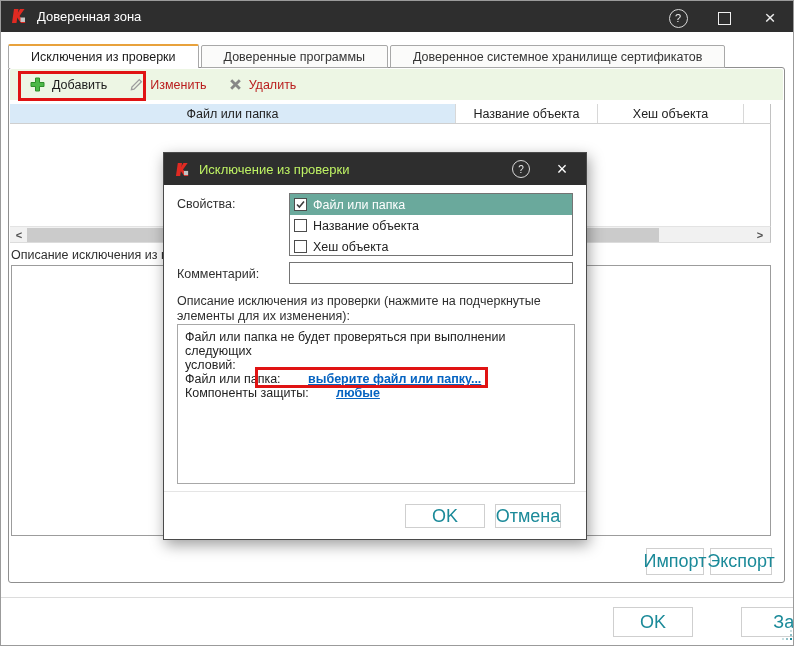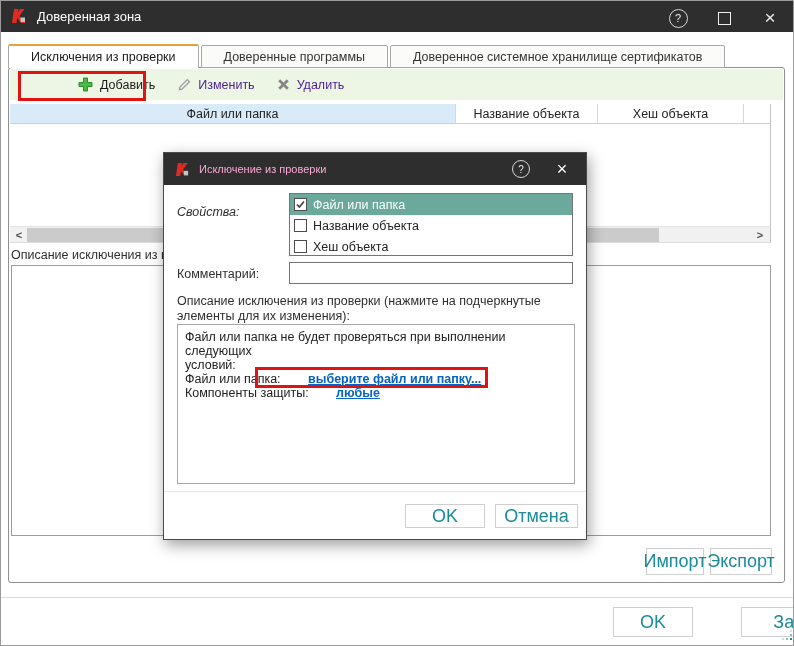--- a/index.html
+++ b/index.html
@@ -21,23 +21,23 @@
   .tb-max .sq { width:11px; height:11px; border:1px solid #efefef; }
   .tb-close { right:2px; font-size:19px; font-weight:400; }
 
   
   .tabs { position:absolute; left:8px; top:44px; height:24px; display:flex; align-items:flex-end; z-index:5; }
   .tab { box-sizing:border-box; height:23px; background:#fbfbfa; border:1px solid #a8a8a8; border-radius:2px 2px 0 0; padding:0 22px; margin-right:2px; font-size:12.5px; color:#333; display:flex; align-items:center; white-space:nowrap; }
   .tab.active { height:24px; background:#ffffff; border-top:2px solid #e8a23c; border-bottom:none; color:#1a1a1a; }
 
   
   .panel { position:absolute; left:8px; top:67px; width:777px; height:516px; box-sizing:border-box; border:1px solid #8f8f8f; border-radius:3px; background:#ffffff; z-index:1; }
-  .toolbar { position:absolute; left:1px; top:1px; right:1px; height:31px; background:#edf6e4; display:flex; align-items:center; border-radius:2px 2px 0 0;padding-left:48px; }
+  .toolbar { position:absolute; left:1px; top:1px; right:1px; height:31px; background:#edf6e4; display:flex; align-items:center; border-radius:2px 2px 0 0; }
   .tool-btn { display:flex; align-items:center; gap:7px; font-size:12.5px; color:#1a1a1a; padding:0 11px; height:100%; white-space:nowrap; }
-  .tool-btn.disabled { color:#4c1d95; }
+  .tool-btn.disabled { color:#b91c1c; }
   .red-frame-add { position:absolute; left:8px; top:2px; width:122px; height:24px; border:3px solid #e01313; z-index:6; pointer-events:none; }
 
   .thead { position:absolute; left:1px; top:36px; width:761px; height:20px; display:flex; font-size:12.5px; color:#222; box-sizing:border-box; border-bottom:1px solid #cfcfcf; border-right:1px solid #c2c2c2; background:#fff; }
   .th { display:flex; align-items:center; justify-content:center; box-sizing:border-box; border-right:1px solid #d8d8d8; overflow:hidden; white-space:nowrap; }
   .th1 { width:446px; background:#d9eaf8; }
   .th2 { width:142px; }
   .th3 { width:146px; }
   .th4 { flex:1; border-right:none; }
 
   .tbody { position:absolute; left:1px; top:56px; width:761px; height:102px; box-sizing:border-box; border-right:1px solid #c2c2c2; background:#fff; }
@@ -58,45 +58,45 @@
 
   .bottom-sep { position:absolute; left:0; top:597px; width:794px; height:1px; background:#dcdcdc; }
   .btn-ok-main { left:613px; top:607px; width:80px; height:30px; }
   .btn-close-main { left:741px; top:607px; width:90px; height:30px;padding-left:44px; }
   .grip { position:absolute; right:1px; bottom:1px; z-index:45; }
 
   
   .dialog { position:absolute; left:163px; top:152px; width:424px; height:388px; box-sizing:border-box; background:#ffffff; border:1px solid #4a4a4a; box-shadow:2px 5px 14px rgba(0,0,0,0.38); z-index:10; }
   .dlg-title { position:relative; height:32px; background:#2e2e2e; display:flex; align-items:center; }
   .dlg-title .logo { margin-left:11px; display:flex; }
-  .dlg-title .title { color:#f9a8d4; font-size:11px; margin-left:9px; }
+  .dlg-title .title { color:#bef264; font-size:13px; margin-left:9px; }
   .dlg-help { position:absolute; right:48px; top:0; height:32px; width:34px; display:flex; align-items:center; justify-content:center; color:#ececec; }
   .dlg-help .circ { width:16px; height:16px; border:1px solid #d8d8d8; border-radius:50%; font-size:10px; display:flex; align-items:center; justify-content:center; }
   .dlg-close { position:absolute; right:6px; top:0; height:32px; width:36px; display:flex; align-items:center; justify-content:center; color:#ffffff; font-size:18px; }
 
   .dlg-label { position:absolute; font-size:12.5px; color:#2f2f2f; }
-  .lbl-props { left:13px; top:52px;font-style:italic; }
+  .lbl-props { left:13px; top:44px; }
   .lbl-comment { left:13px; top:114px; }
   .lbl-desc { left:13px; top:141px; width:402px; line-height:15px; }
 
   .listbox { position:absolute; left:125px; top:40px; width:284px; height:63px; box-sizing:border-box; border:1px solid #747474; background:#fff; }
   .lb-item { display:flex; align-items:center; gap:6px; height:21px; padding-left:4px; font-size:12.5px; color:#222; }
   .lb-item.selected { background:#6aa99c; color:#ffffff; }
   .cbx { width:13px; height:13px; box-sizing:border-box; background:#fff; border:1px solid #4c4c4c; display:flex; align-items:center; justify-content:center; flex:none; }
 
   .comment-input { position:absolute; left:125px; top:109px; width:284px; height:22px; box-sizing:border-box; border:1px solid #747474; background:#fff; font-family:"Liberation Sans",sans-serif; font-size:12.5px; padding:0 4px; outline:none; }
 
   .descbox { position:absolute; left:13px; top:171px; width:398px; height:160px; box-sizing:border-box; border:1px solid #a8a8a8; background:#fff; padding:5px 7px; font-size:12.5px; line-height:14px; color:#222; overflow:hidden; }
   .descbox a { color:#0563c1; font-weight:bold; text-decoration:underline; cursor:pointer;padding-left:24px; }
   .link-anchor { position:relative; white-space:nowrap; }
   .red-frame-link { position:absolute; left:-29px; right:-7px; top:-5px; bottom:-2px; border:3px solid #e01313; pointer-events:none; z-index:6; }
 
   .dlg-sep { position:absolute; left:0; right:0; top:338px; height:1px; background:#e5e5e5; }
   .btn-dlg-ok { left:241px; top:351px; width:80px; height:24px; }
-  .btn-dlg-cancel { left:331px; top:351px; width:83px; height:24px; }
+  .btn-dlg-cancel { left:331px; top:351px; width:66px; height:24px; }
 </style>
 </head>
 <body>
 
 <div class="frame"></div>
 
 <div class="titlebar">
   <span class="logo">
     <svg width="16" height="16" viewBox="0 0 16 16">
       <polygon points="3,1 7.5,1 5.5,15 1,15" fill="#e02a22"></polygon>

